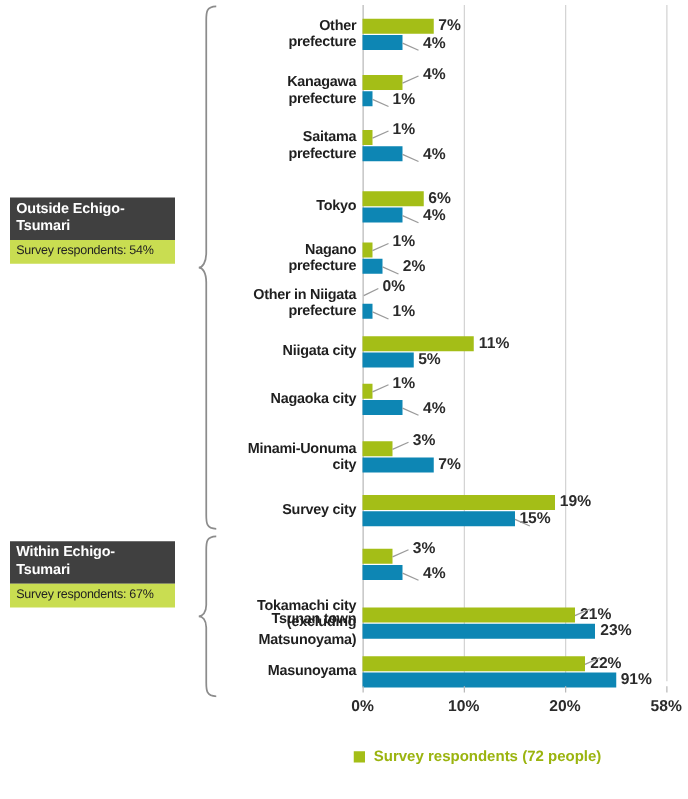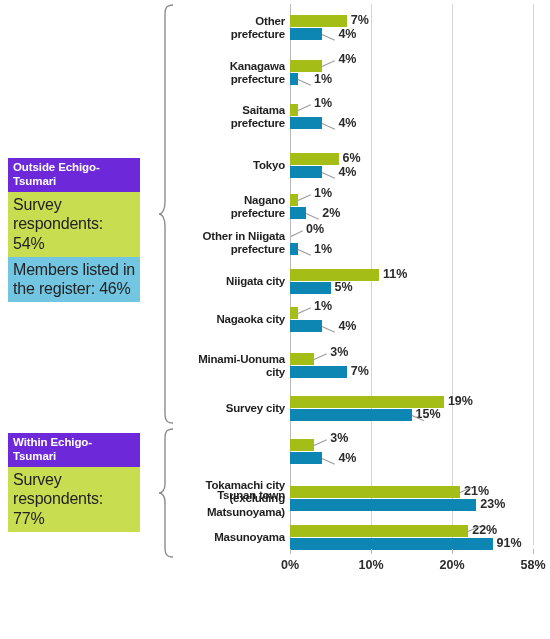--- a/index.html
+++ b/index.html
@@ -19,30 +19,30 @@
   
   .side-panel {
     position: absolute;
     left: 8px;
     width: 132px;
   }
   .side-panel.outside { top: 158px; }
   .side-panel.within  { top: 433px; }
 
   .panel-title {
-    background: #6d28d9;
+    background: #404040;
     color: #ffffff;
     font-size: 11.5px;
     font-weight: bold;
     line-height: 1.18;
     padding: 3px 5px 4px 5px;
     letter-spacing: -0.1px;
   }
   .panel-row {
-    font-size: 16px;
+    font-size: 10px;
     line-height: 1.2;
     padding: 3px 5px 4px 5px;
     color: #222;
     letter-spacing: -0.2px;
   }
   .panel-row.green { background: #c9dd51; }
   .panel-row.blue  { background: #72c6e2; }
 
   
   .brace {
@@ -144,26 +144,25 @@
   .legend-item.s0 .legend-swatch { background: #a4be17; }
   .legend-item.s1 { color: #0d86b4; }
   .legend-item.s1 .legend-swatch { background: #0d86b4; }
 </style>
 </head>
 <body>
 
 <div class="side-panel outside">
   <div class="panel-title">Outside Echigo-Tsumari</div>
   <div class="panel-row green">Survey respondents: 54%</div>
-  <div class="panel-row blue">Members listed in the register: 46%</div>
 </div>
 
 <div class="side-panel within">
   <div class="panel-title">Within Echigo-Tsumari</div>
-  <div class="panel-row green">Survey respondents: 77%</div>
+  <div class="panel-row green">Survey respondents: 67%</div>
 </div>
 
 <div class="brace" style="top:4px;">
   <svg width="16" height="420" viewBox="0 0 16 420">
     <path d="M15 1 C7 1 7 6 7 12 L7 198 C7 206 4 210 1 210 C4 210 7 214 7 222 L7 408 C7 414 7 419 15 419" fill="none" stroke="#8c8c8c" stroke-width="1.4"></path>
   </svg>
 </div>
 <div class="brace" style="top:428px;">
   <svg width="16" height="130" viewBox="0 0 16 130">
     <path d="M15 1 C7 1 7 6 7 12 L7 56 C7 62 4 65 1 65 C4 65 7 68 7 74 L7 118 C7 124 7 129 15 129" fill="none" stroke="#8c8c8c" stroke-width="1.4"></path>
@@ -274,13 +273,17 @@
       <div class="tick" style="left: 371px;"></div>
       <div class="tick-label" style="left: 371px;">10%</div>
       <div class="tick" style="left: 452px;"></div>
       <div class="tick-label" style="left: 452px;">20%</div>
       <div class="tick" style="left: 533px;"></div>
       <div class="tick-label" style="left: 533px;">58%</div>
     </div>
 </div>
 
 <div id="legend">
+  <div class="legend-item s0">
+    <span class="legend-swatch"></span>
+    <span>Survey respondents (72 people)</span>
+  </div>
 </div>
 
 </body></html>

